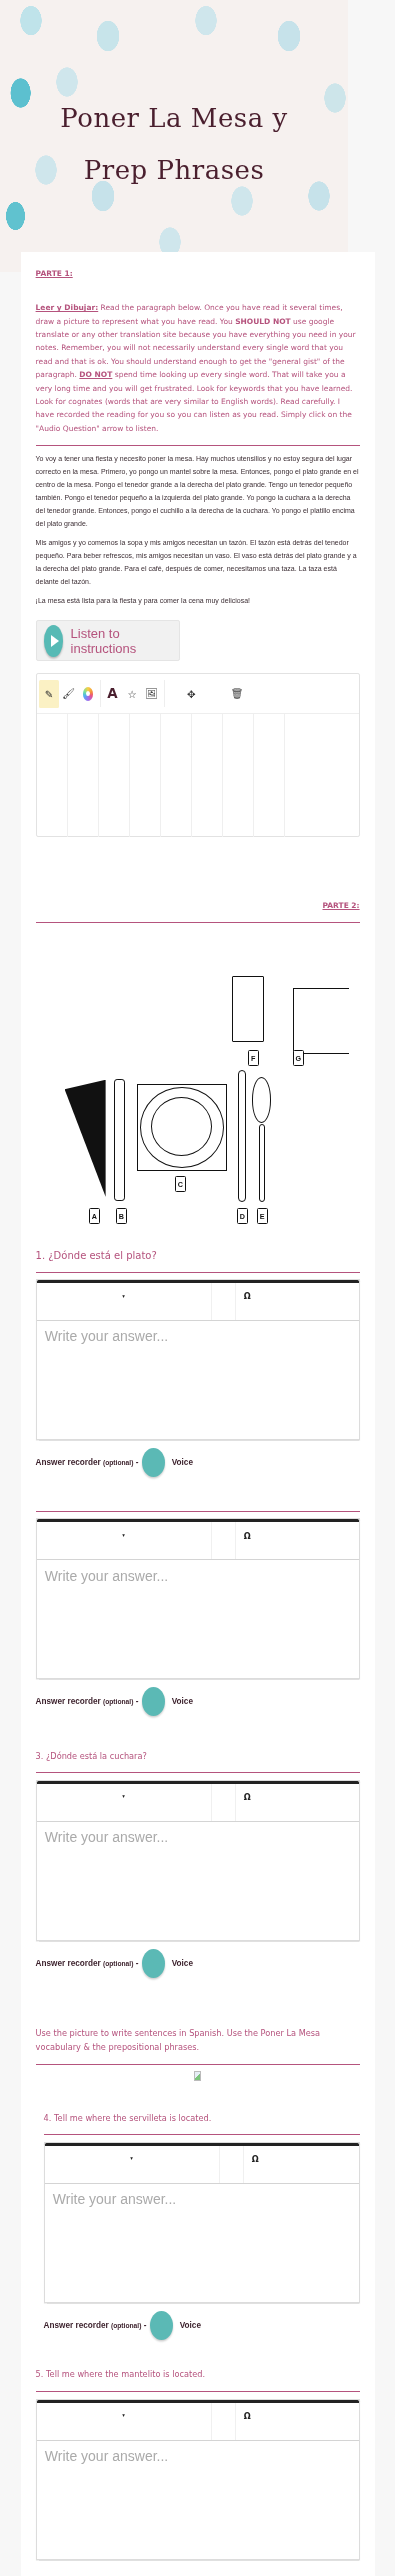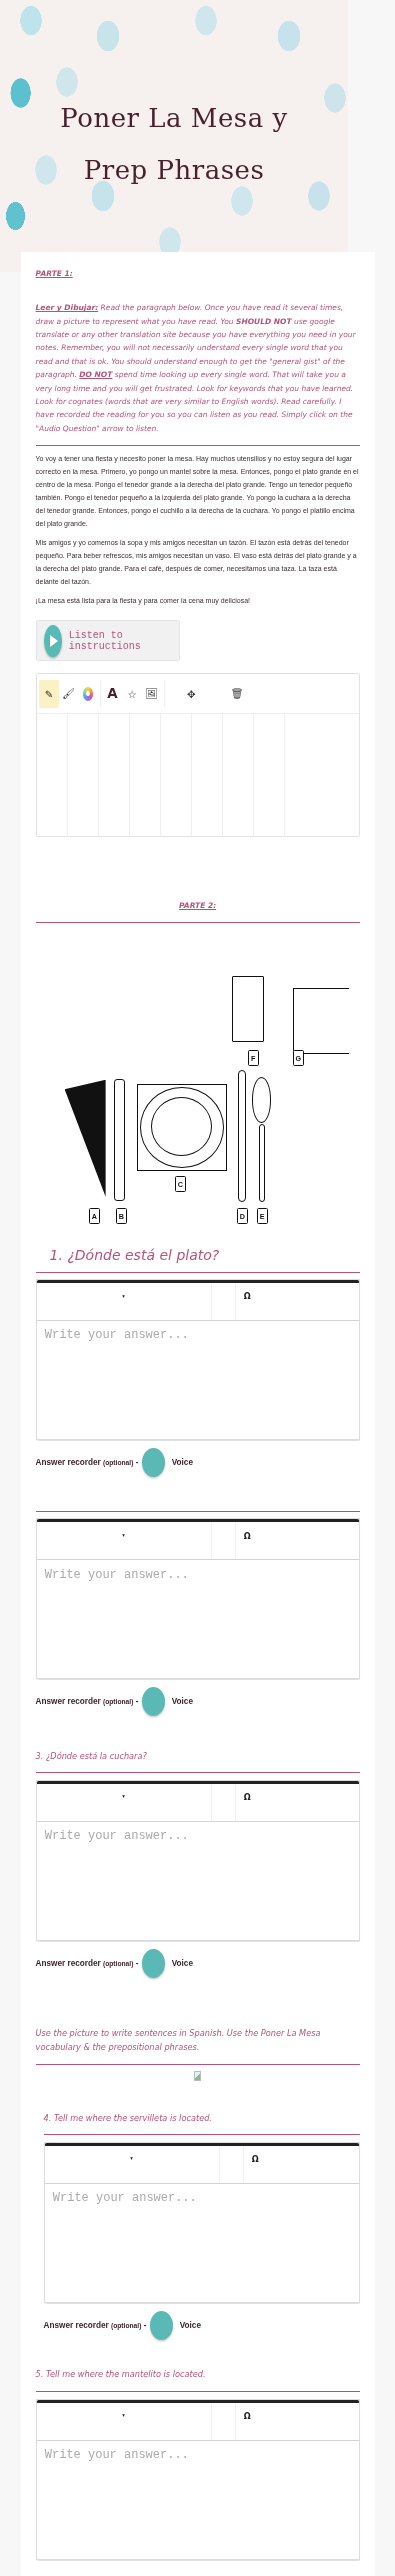--- a/index.html
+++ b/index.html
@@ -31,66 +31,66 @@
     text-align: center; color: #4a1f2e;
     font-family: "DejaVu Serif", serif; font-size: 26px; line-height: 52px;
     letter-spacing: 0.5px;
   }
   .card {
     position: relative; margin: -19.6px 20.6px 0 20.6px; width: 354px;
     background: #ffffff; padding: 14.4px 15px 20.6px 15px;
   }
   .hand {
     font-family: "DejaVu Sans", sans-serif; color: #b5537d;
-    font-size: 7.5px; line-height: 13.4px; font-style: italic;
+    font-size: 7.5px; line-height: 13.4px; 
   }
   .hand u { text-decoration: underline; }
   .hand b { font-weight: bold; }
   .rule { height: 0.5px; background: #b5537d; margin: 9.3px 0 7.2px 0; }
   .body-text {
     font-family: "Liberation Sans", sans-serif; font-size: 7px; line-height: 13px;
     color: #3b2d33;
   }
   .body-text p { margin-bottom: 5.7px; }
   .listen-btn {
     display: flex; align-items: center; gap: 7.2px;
     width: 144px; height: 41px; margin-top: 13.4px;
     background: #f1f1f1; border: 0.5px solid #e4e4e4; border-radius: 2.1px; padding: 0 7.2px;
   }
   .play-circle {
     width: 23px; height: 32px; border-radius: 50%; background: #57bab5;
     box-shadow: 0 1.5px 2.1px rgba(0,0,0,0.25);
     display: flex; align-items: center; justify-content: center;
   }
   .play-tri { width: 0; height: 0; border-top: 6.2px solid transparent; border-bottom: 6.2px solid transparent; border-left: 8.2px solid #fff; margin-left: 2.1px; }
-  .listen-label { color: #b5537d; font-size: 10px; font-family: Liberation Mono, monospace; }
+  .listen-label { color: #b5537d; font-size: 13px; font-family: Liberation Sans, sans-serif; }
   .draw-box { margin-top: 12.4px; border: 0.5px solid #e2e2e2; border-radius: 2.1px; height: 164px; background: #fff; }
   .draw-toolbar { height: 40px; display: flex; align-items: center; padding: 0 2.6px; border-bottom: 0.5px solid #eee; }
   .tool { width: 19.6px; height: 28px; display: flex; align-items: center; justify-content: center; font-size: 10.3px; color: #333; }
   .tool.active { background: #fbf1c4; border-radius: 1.5px; }
   .tool-sep { width: 0.5px; height: 27px; background: #eee; margin: 0 2.1px; }
   .color-wheel { width: 10.3px; height: 13.4px; border-radius: 50%; background: conic-gradient(#f7d046, #f48c3c, #e8508a, #9a6ff0, #4fb0f2, #6ee0a0, #f7d046); position: relative; }
   .color-wheel::after { content: ""; position: absolute; left: 3.1px; top: 4.1px; width: 4.1px; height: 5.2px; border-radius: 50%; background: #fff; }
   .letter-a { font-weight: bold; font-size: 13.4px; color: #4a1f2e; font-family: "DejaVu Sans", sans-serif; }
   .draw-canvas {
     height: 123px;
     background-image: repeating-linear-gradient(90deg, transparent 0 15px, #efefef 15px 15.5px);
   }
   .parte2-head { text-align: center; margin-top: 62px; }
-  .center { text-align: center; }
+  .center { text-align: right; }
   .picture { position: relative; height: 278px; margin-top: 5.2px; }
   .pic-item { position: absolute; border: 1px solid #111; background: #fff; }
   .pic-label { position: absolute; width: 11.3px; height: 16.5px; border: 1px solid #111; border-radius: 1.5px; background: #fff; font-size: 7.2px; font-weight: bold; display: flex; align-items: center; justify-content: center; color: #111; font-family: "Liberation Sans", sans-serif; }
   .editor { border: 0.5px solid #dcdcdc; margin-top: 0; box-shadow: 0 0.5px 1px rgba(0,0,0,0.12); }
   .editor-top { height: 3.1px; background: #222; border-radius: 1.5px 1.5px 0 0; }
   .editor-toolbar { height: 38px; display: flex; border-bottom: 1px solid #d4d4d4; }
   .et-dropdown { width: 175px; display: flex; justify-content: center; padding-top: 9.3px; font-size: 5.2px; color: #222; border-right: 0.5px solid #f0f0f0; }
   .et-empty { width: 24px; border-right: 0.5px solid #f0f0f0; }
   .et-omega { padding: 8.2px 0 0 8.2px; font-size: 8.2px; font-weight: bold; color: #222; font-family: "DejaVu Sans", sans-serif; }
-  .editor-area { height: 118px; padding: 7.2px 8.2px; font-size: 12px; color: #aaa; font-family: Liberation Mono, monospace; }
+  .editor-area { height: 118px; padding: 7.2px 8.2px; font-size: 14px; color: #aaa; }
   .recorder { display: flex; align-items: center; margin-top: 10.3px; height: 24px; }
   .rec-label { font-weight: bold; font-size: 8.2px; color: #3a1f2a; font-family: "Liberation Sans", sans-serif; }
   .rec-label small { font-size: 6.7px; }
   .rec-dot { width: 23px; height: 29px; border-radius: 50%; background: #5bb9b5; box-shadow: 0 1.5px 2.1px rgba(0,0,0,0.2); margin: 0 7.2px 0 3.1px; }
   .rec-voice { font-weight: bold; font-size: 8.2px; color: #3a1f2a; }
   .broken-img { width: 7.2px; height: 9.3px; border: 0.5px solid #bbb; margin: 5.2px auto; background: linear-gradient(135deg, #e6eef6 50%, #7cc47c 50%); }
 </style>
 </head>
 <body>
 
@@ -166,21 +166,21 @@
 
     <div class="pic-item" style="left:202px; top:140px; width:8.2px; height:132px; border-radius:4.1px;"></div>
     <div class="pic-label" style="left:201px; top:278px;">D</div>
 
     <div class="pic-item" style="left:216px; top:147px; width:19.6px; height:46px; border-radius:50%;"></div>
     <div class="pic-item" style="left:223px; top:194px; width:6.2px; height:78px; border-radius:3.1px;"></div>
     <div class="pic-label" style="left:221px; top:278px;">E</div>
   </div>
 
   <div style="margin-top:41px;">
-    <div class="hand" style="font-size:14px;margin-left:14px;">1.  ¿Dónde está el plato?</div>
+    <div class="hand" style="font-size:10px;">1.  ¿Dónde está el plato?</div>
     <div class="rule"></div>
     <div class="editor">
       <div class="editor-top"></div>
       <div class="editor-toolbar">
         <div class="et-dropdown">▾</div>
         <div class="et-empty"></div>
         <div class="et-omega">Ω</div>
       </div>
       <div class="editor-area">Write your answer...</div>
     </div>

